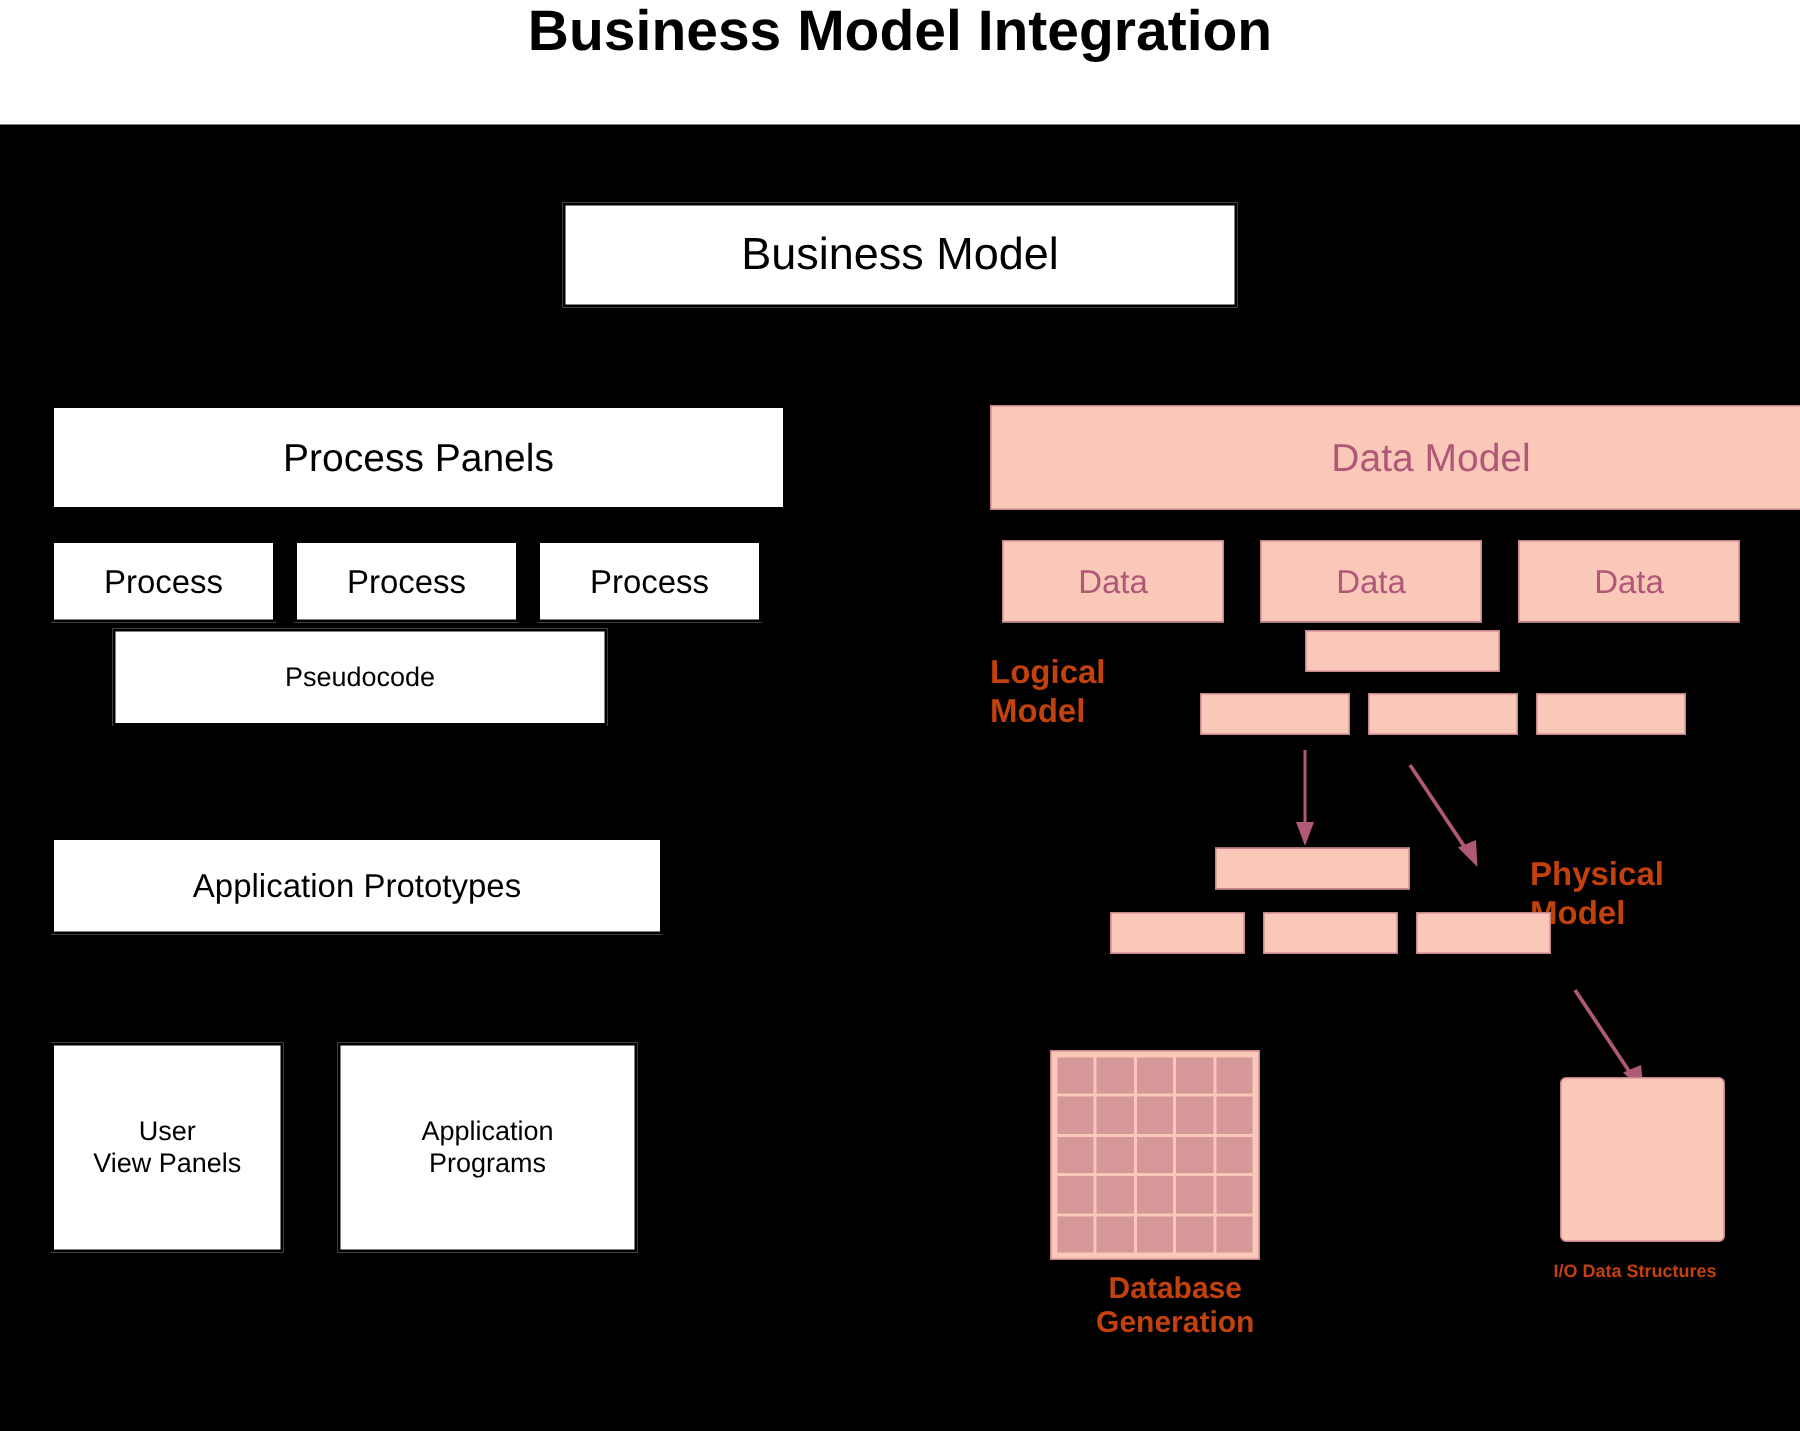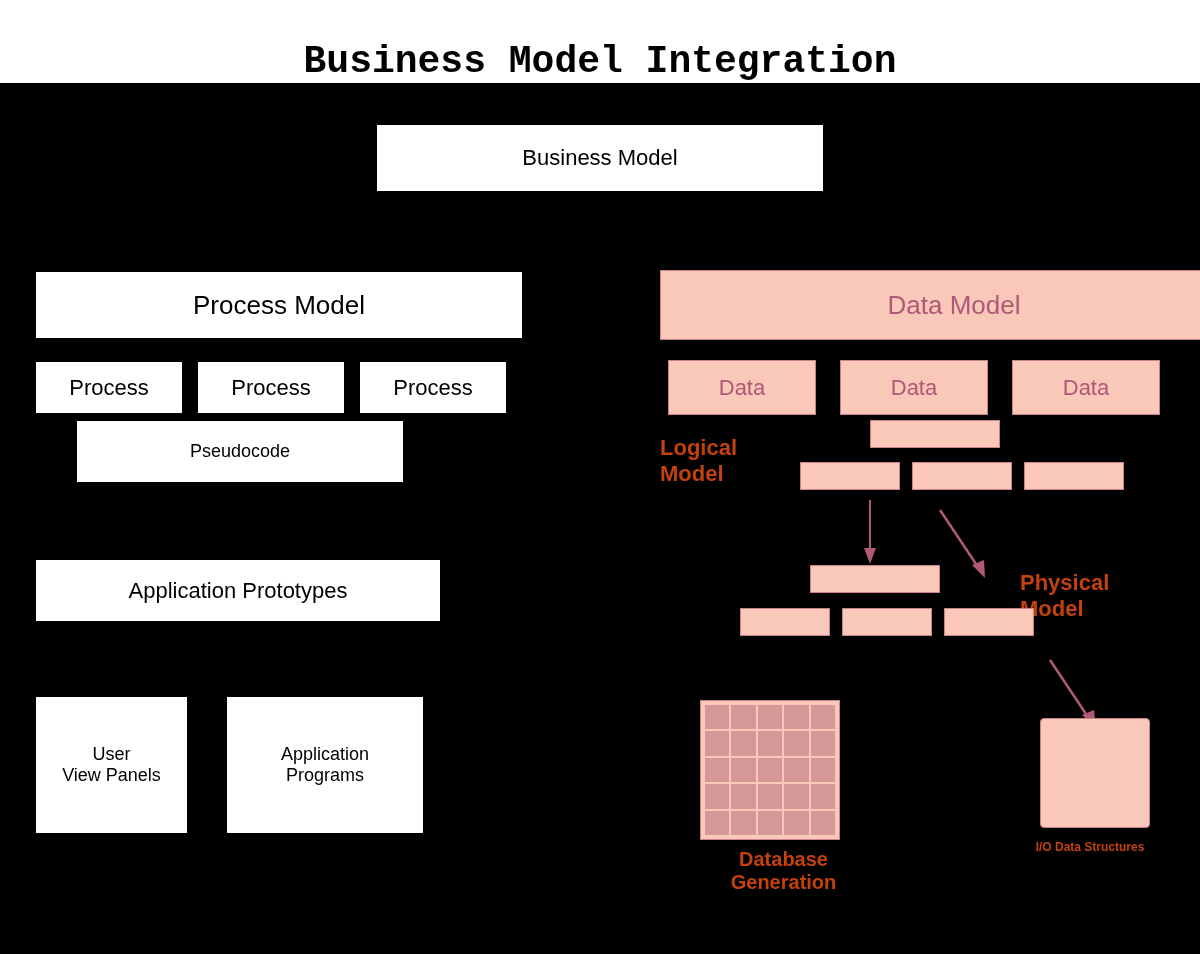--- a/index.html
+++ b/index.html
@@ -95,21 +95,21 @@
       font-size: 18px;
       text-align: center;
       position: absolute;
     }
   </style>
 </head>
 <body>
 
 <div class="diagram-container">
 
-  <div style="position:absolute;top:0;left:0;right:0;height:85px;background:#fff;display:flex;align-items:flex-end;justify-content:center;border-bottom:2px solid #000;font-family:Liberation Mono, monospace;">
+  <div style="position:absolute;top:0;left:0;right:0;height:85px;background:#fff;display:flex;align-items:flex-start;justify-content:center;border-bottom:2px solid #000;">
     <span style="font-size:38px;font-weight:bold;color:#000;">Business Model Integration</span>
   </div>
 
   <svg class="arrows-svg">
 
     <line x1="0" y1="85" x2="1200" y2="85" stroke="#000" stroke-width="2"></line>
 
     <line x1="598" y1="215" x2="598" y2="250" stroke="#000" stroke-width="2"></line>
 
     <line x1="280" y1="250" x2="598" y2="250" stroke="#000" stroke-width="2"></line>
@@ -155,26 +155,26 @@
     <polygon points="985,578 972,565 984,560" fill="#b05878"></polygon>
 
     <line x1="1050" y1="660" x2="1090" y2="720" stroke="#b05878" stroke-width="2.5"></line>
     <polygon points="1096,728 1082,715 1094,710" fill="#b05878"></polygon>
 
     <line x1="1040" y1="760" x2="900" y2="760" stroke="#000" stroke-width="2.5"></line>
     <polygon points="890,760 902,754 902,766" fill="#000"></polygon>
 
   </svg>
 
-  <div class="box-white" style="top:123px;left:375px;width:450px;height:70px;font-size:22px;">
+  <div class="box-white" style="top:135px;left:375px;width:450px;height:70px;font-size:30px;">
     <span>Business Model</span>
   </div>
 
   <div class="box-white" style="top:270px;left:34px;width:490px;height:70px;font-size:26px;">
-    <span>Process Model</span>
+    <span>Process Panels</span>
   </div>
 
   <div class="box-pink" style="top:270px;left:660px;width:588px;height:70px;font-size:26px;">
     <span>Data Model</span>
   </div>
 
   <div class="box-white" style="top:360px;left:34px;width:150px;height:55px;font-size:22px;">
     <span>Process</span>
   </div>
   <div class="box-white" style="top:360px;left:196px;width:150px;height:55px;font-size:22px;">

